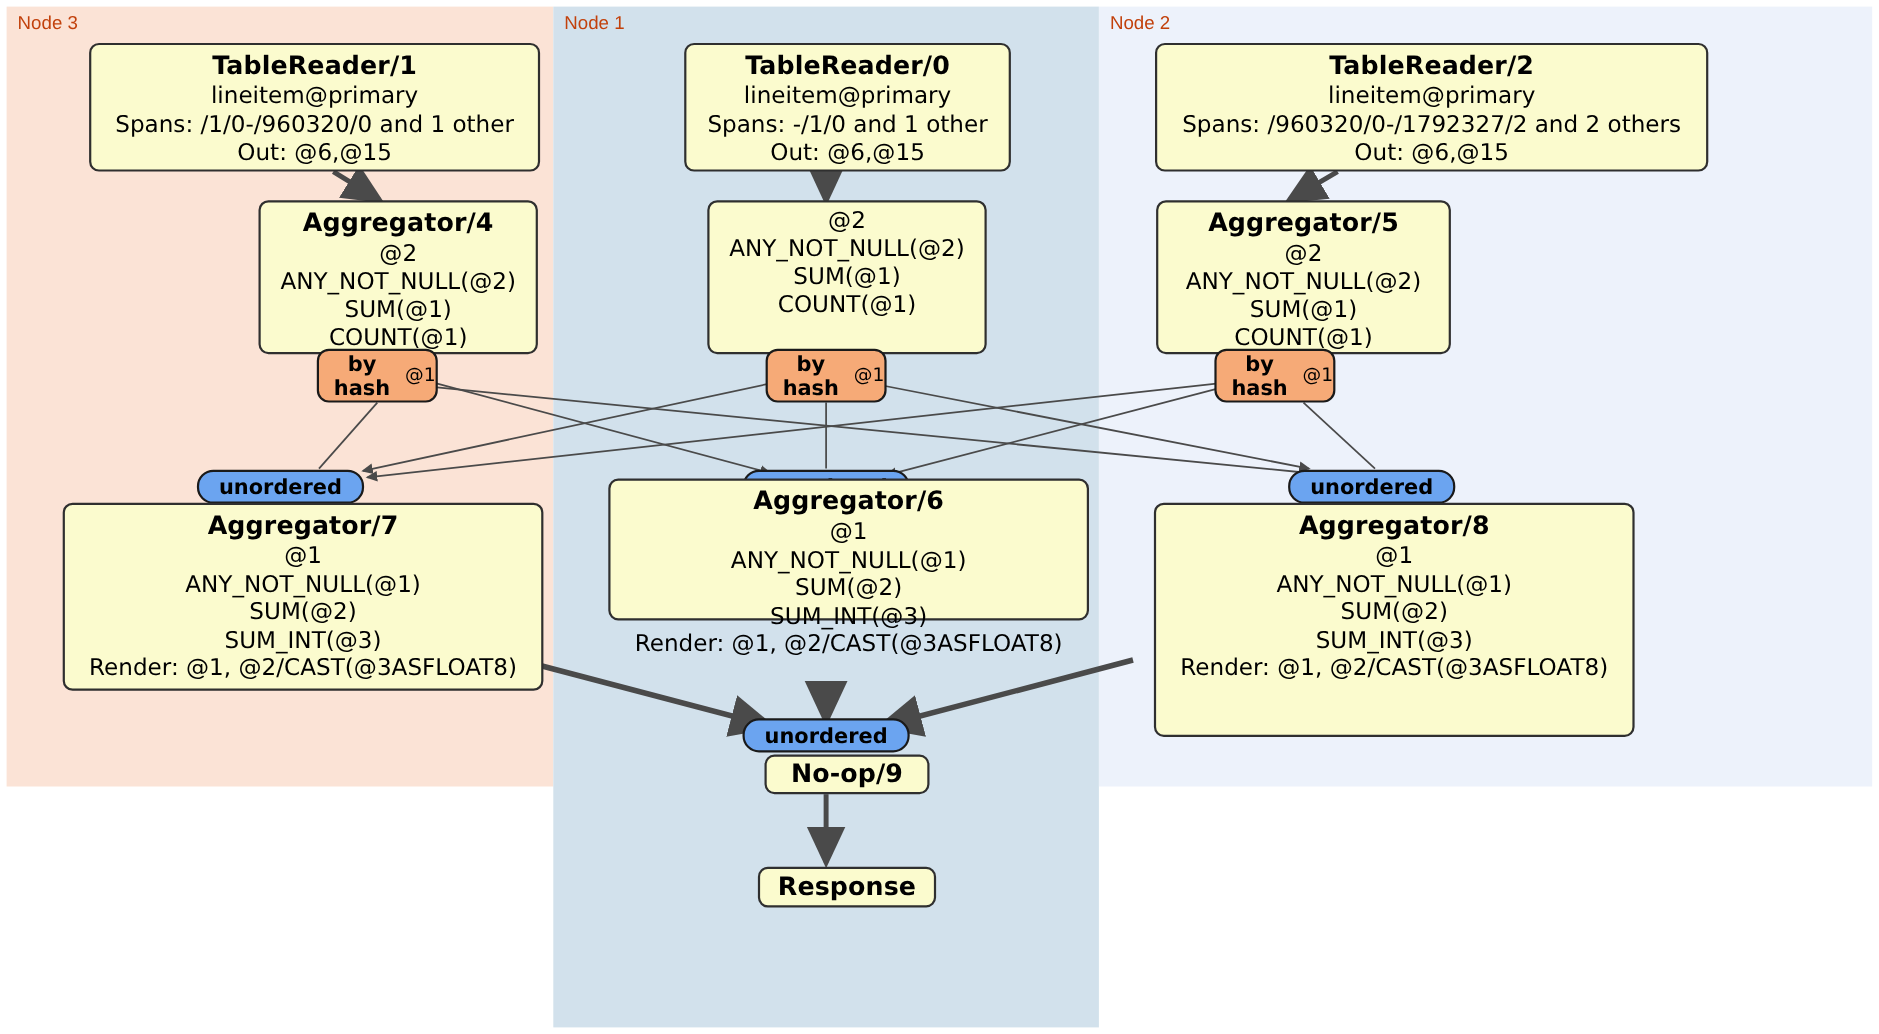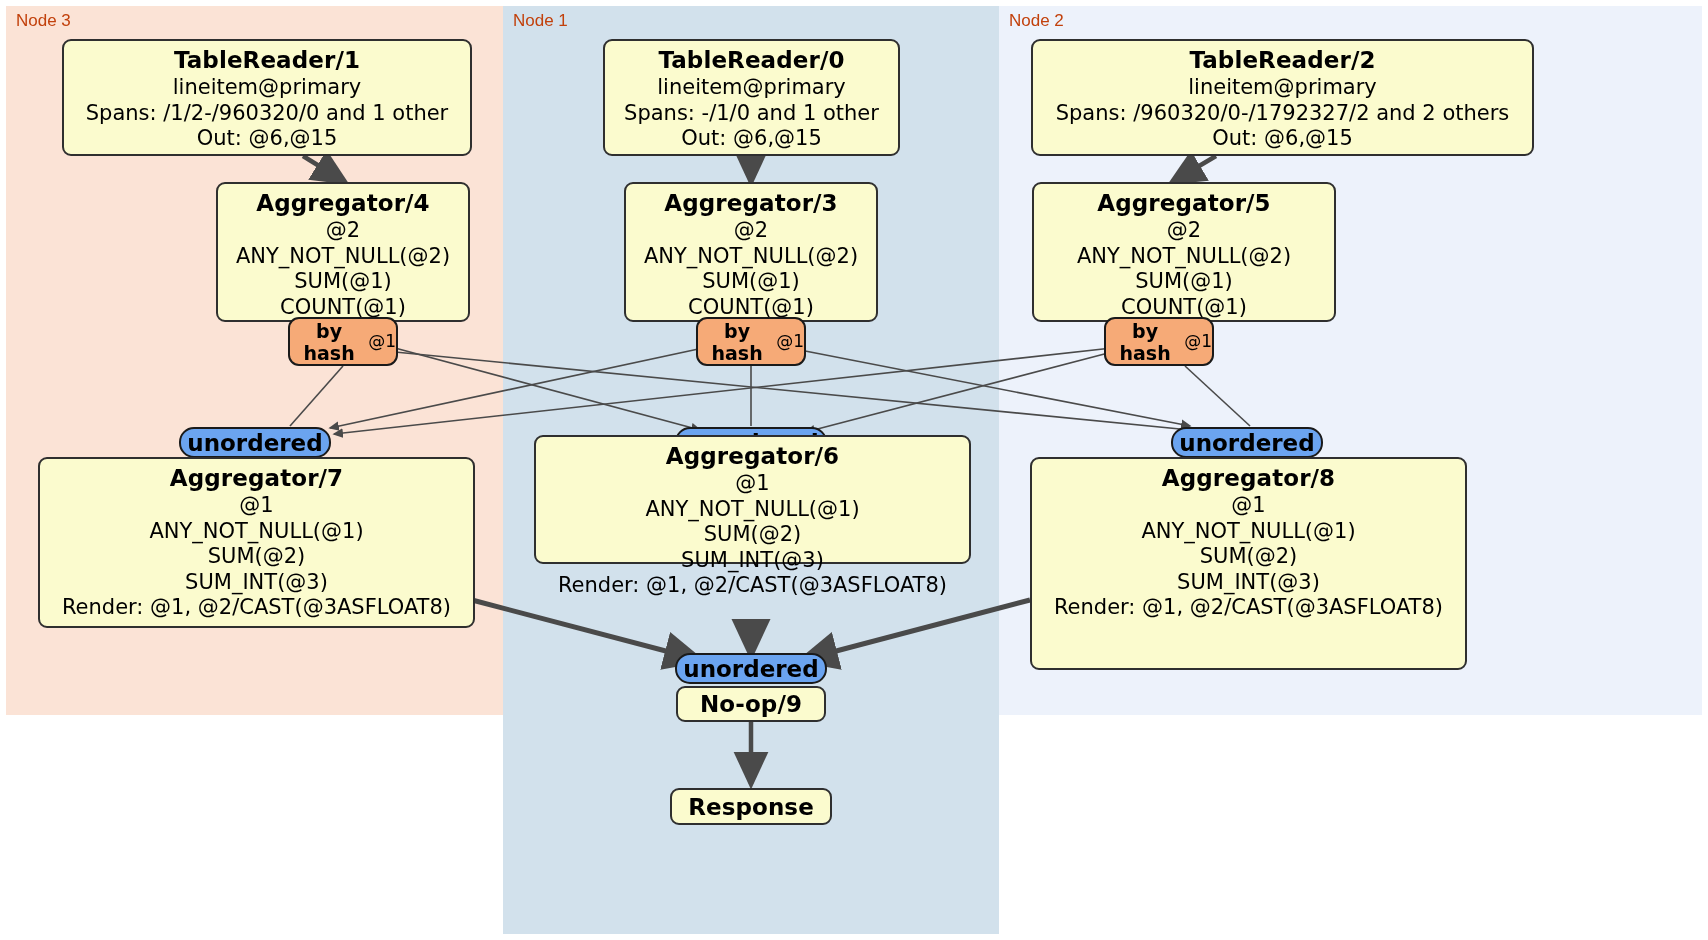--- a/index.html
+++ b/index.html
@@ -24,41 +24,42 @@
   #edges{position:absolute;left:0;top:0;width:1708px;height:940px;pointer-events:none;}
 
   
   .proc{
     position:absolute;box-sizing:border-box;
     background:#fbfbce;border:2px solid #2f2f2f;border-radius:9px;
     text-align:center;color:#000;
     padding:4px 10px 5px 10px;
     font-size:21px;line-height:25.5px;
     font-family:"DejaVu Sans","Liberation Sans",sans-serif;
+    margin-left:19px;
   }
   .proc .ttl{font-weight:bold;font-size:23px;line-height:30px;letter-spacing:.1px;}
   .proc .ln{white-space:nowrap;}
 
   
   .proc.compact{padding:3px 14px;display:flex;align-items:center;justify-content:center;}
   .proc.compact .ttl{line-height:1.15;}
 
   
   .badge{
     position:absolute;box-sizing:border-box;
     border:2px solid #1a1a1a;border-radius:13px;
     text-align:center;color:#000;
     font-family:"DejaVu Sans","Liberation Sans",sans-serif;
     display:flex;align-items:center;justify-content:center;
   }
   .badge.hash{background:#f6aa77;border-radius:11px;}
   .badge.hash .b1{font-weight:bold;font-size:19px;line-height:22px;}
   .badge.hash .b2{font-size:17px;line-height:19px;}
   .badge.unord{background:#6ba4f0;border-radius:15px;}
-  .badge.unord .b1{font-weight:bold;font-size:23px;line-height:20px;}
+  .badge.unord .b1{font-weight:bold;font-size:19px;line-height:20px;}
 </style>
 </head>
 <body>
 
 <div id="stage">
 
   <div class="region" id="region-node3">
     <div class="region-label">Node 3</div>
   </div>
   <div class="region" id="region-node1">
@@ -97,21 +98,21 @@
     <path d="M472,600 L700,660" stroke="#4a4a4a" stroke-width="5" fill="none" marker-end="url(#ah)"></path>
     <path d="M751,628 L751,655" stroke="#4a4a4a" stroke-width="5" fill="none" marker-end="url(#ah)"></path>
     <path d="M1030,600 L802,660" stroke="#4a4a4a" stroke-width="5" fill="none" marker-end="url(#ah)"></path>
 
     <path d="M751,722 L751,784" stroke="#4a4a4a" stroke-width="4.5" fill="none" marker-end="url(#ah)"></path>
   </svg>
 
   <div class="proc" id="tr1" style="left:62px;top:39px;width:410px;height:117px;">
     <div class="ttl">TableReader/1</div>
     <div class="ln">lineitem@primary</div>
-    <div class="ln">Spans: /1/2-/960320/0 and 1 other</div>
+    <div class="ln">Spans: /1/0-/960320/0 and 1 other</div>
     <div class="ln">Out: @6,@15</div>
   </div>
 
   <div class="proc" id="tr0" style="left:603px;top:39px;width:297px;height:117px;">
     <div class="ttl">TableReader/0</div>
     <div class="ln">lineitem@primary</div>
     <div class="ln">Spans: -/1/0 and 1 other</div>
     <div class="ln">Out: @6,@15</div>
   </div>
 
@@ -124,28 +125,27 @@
 
   <div class="proc" id="agg4" style="left:216px;top:182px;width:254px;height:140px;">
     <div class="ttl">Aggregator/4</div>
     <div class="ln">@2</div>
     <div class="ln">ANY_NOT_NULL(@2)</div>
     <div class="ln">SUM(@1)</div>
     <div class="ln">COUNT(@1)</div>
   </div>
 
   <div class="proc" id="agg3" style="left:624px;top:182px;width:254px;height:140px;">
-    <div class="ttl">Aggregator/3</div>
     <div class="ln">@2</div>
     <div class="ln">ANY_NOT_NULL(@2)</div>
     <div class="ln">SUM(@1)</div>
     <div class="ln">COUNT(@1)</div>
   </div>
 
-  <div class="proc" id="agg5" style="left:1032px;top:182px;width:304px;height:140px;">
+  <div class="proc" id="agg5" style="left:1032px;top:182px;width:268px;height:140px;">
     <div class="ttl">Aggregator/5</div>
     <div class="ln">@2</div>
     <div class="ln">ANY_NOT_NULL(@2)</div>
     <div class="ln">SUM(@1)</div>
     <div class="ln">COUNT(@1)</div>
   </div>
 
   <div class="badge hash" style="left:288px;top:317px;width:110px;height:49px;">
     <div class="b1">by hash</div>
     <div class="b2">@1</div>

